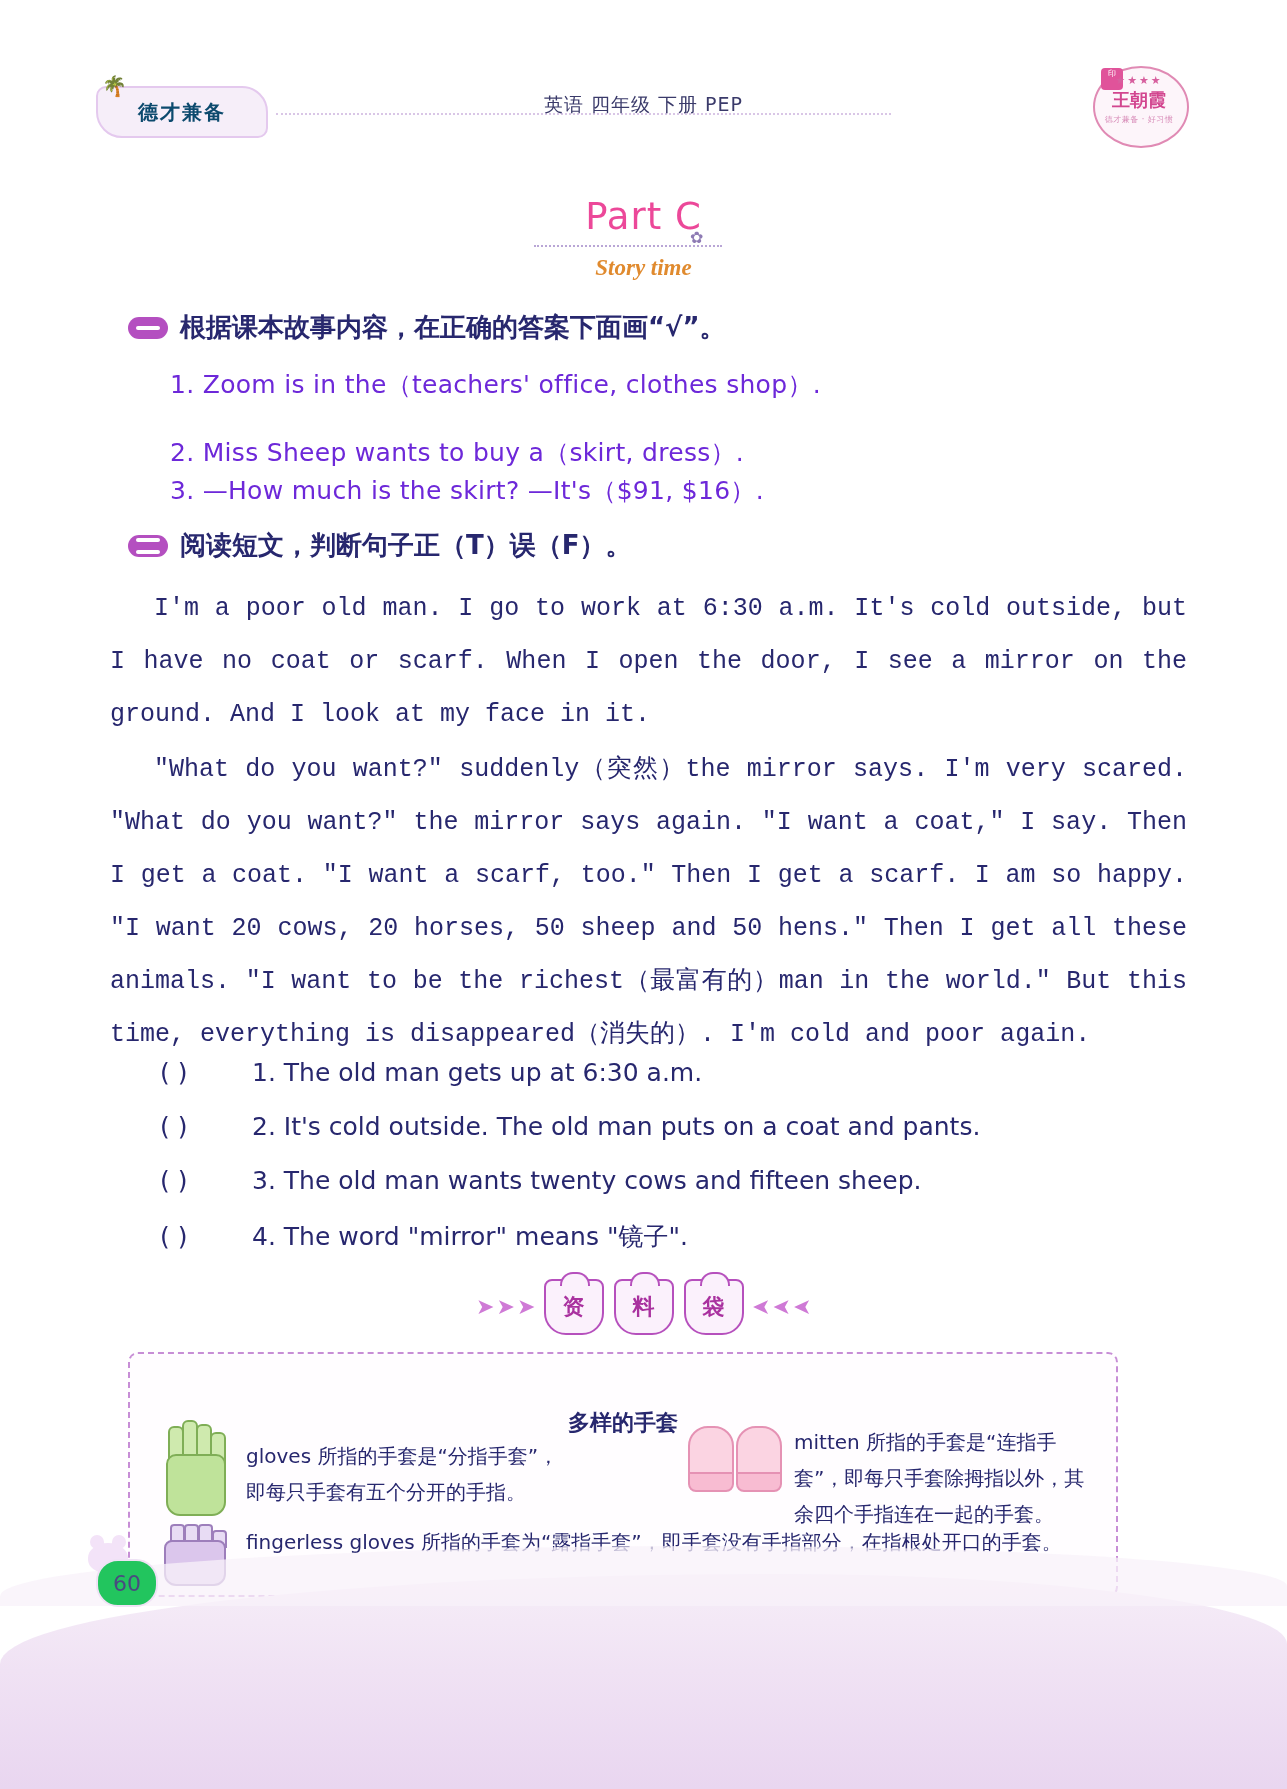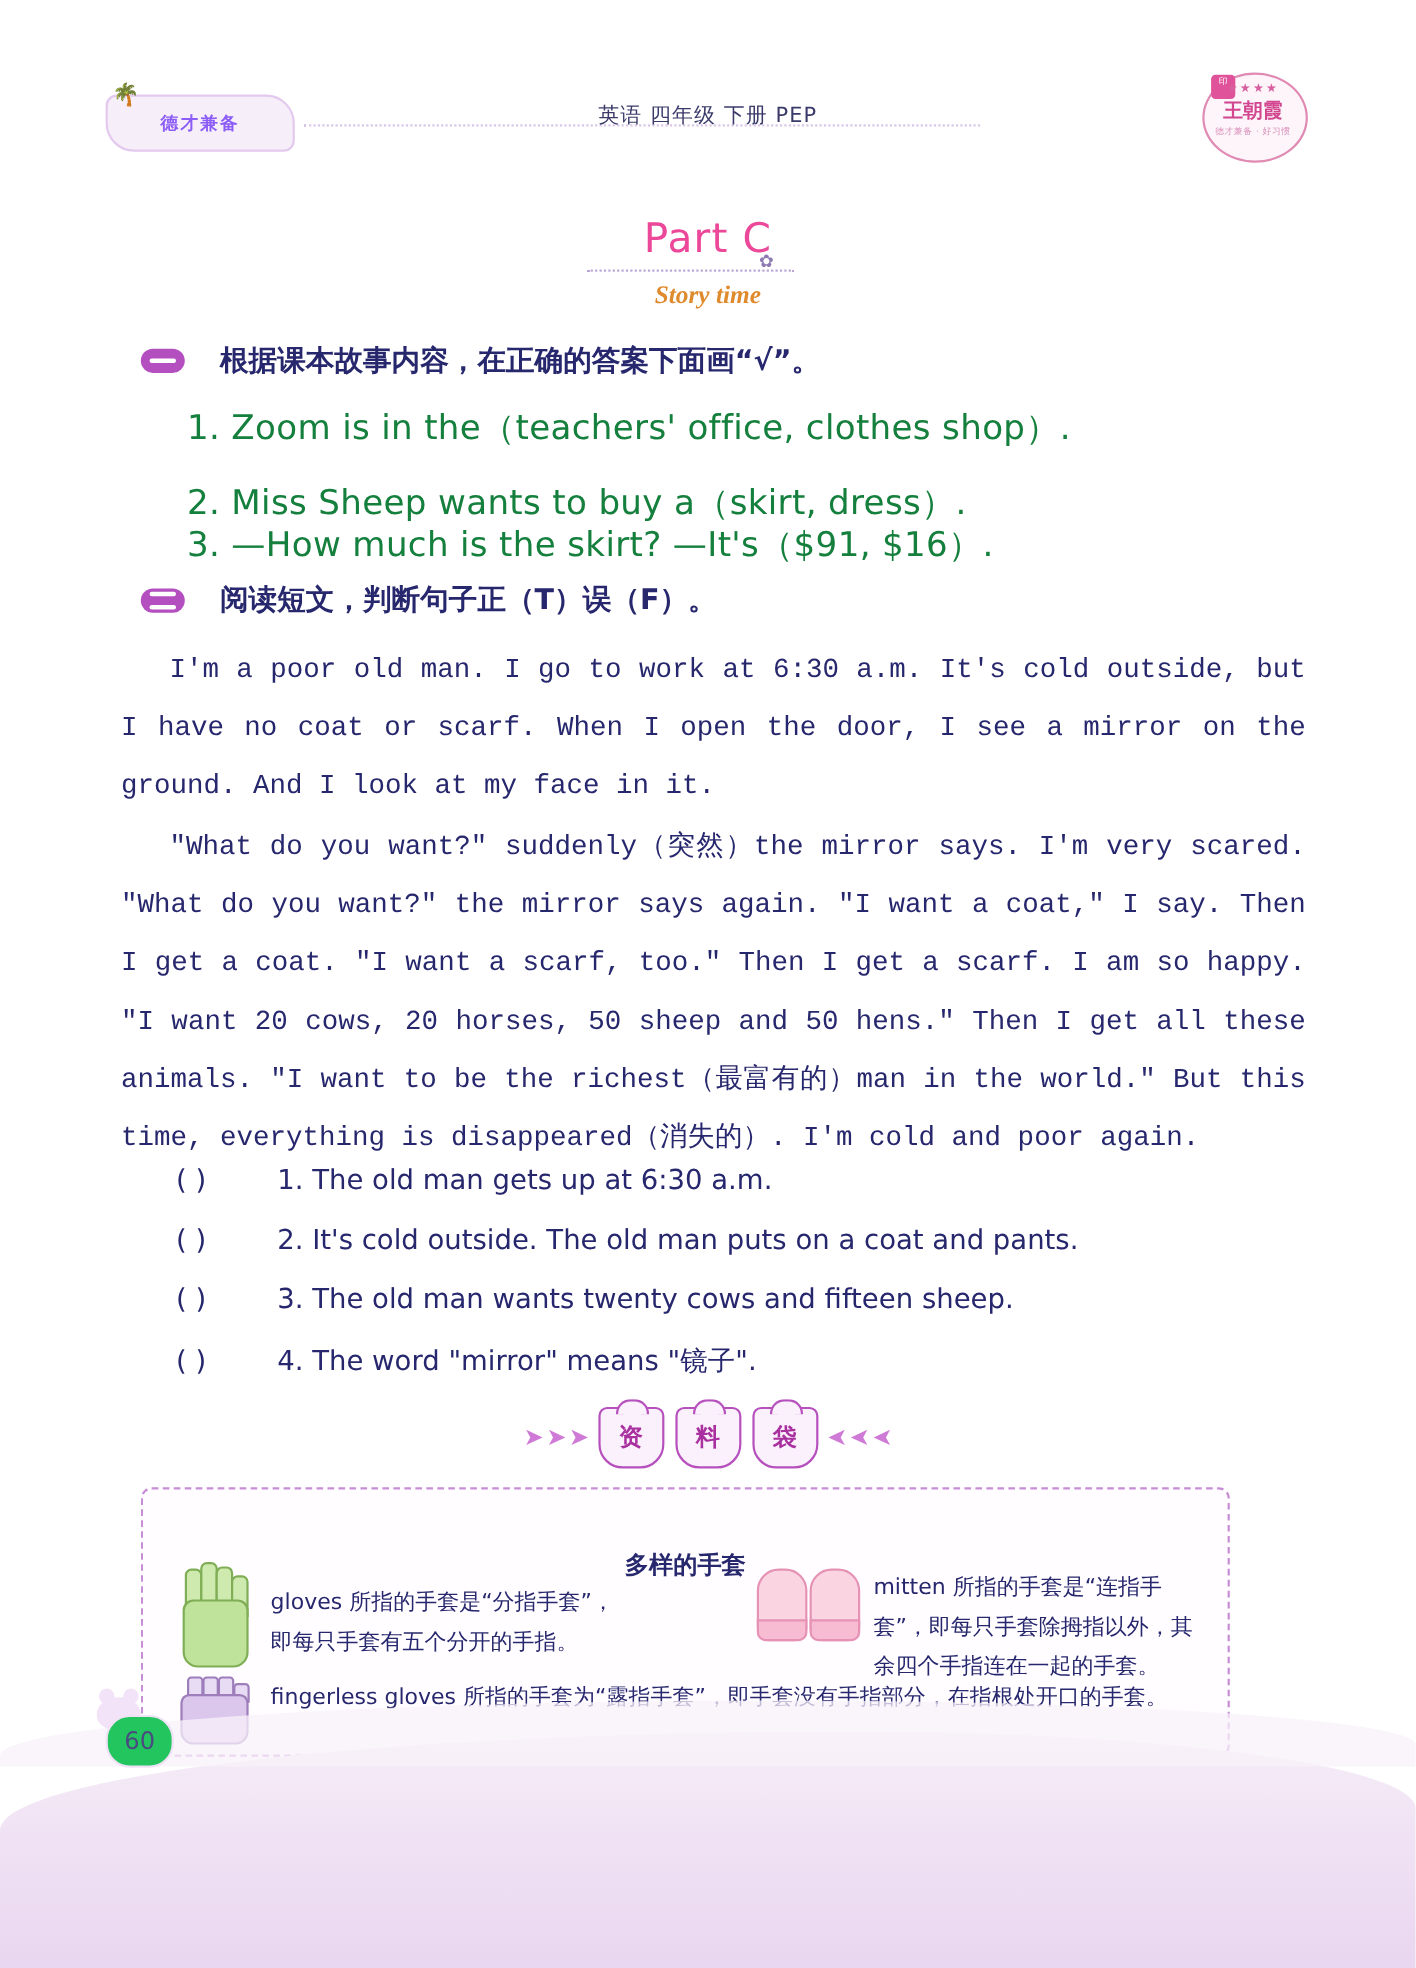--- a/index.html
+++ b/index.html
@@ -67,23 +67,23 @@
     background: #f6eef9;
     border: 2px solid #e4c9ee;
   }
   .corner-tag .tag-text {
     position: absolute;
     inset: 0;
     display: flex;
     align-items: center;
     justify-content: center;
     font-family: "DejaVu Sans", sans-serif;
-    font-size: 16px;
+    font-size: 20px;
     font-weight: bold;
-    color: #8b5cf6;
+    color: #0c4a6e;
     letter-spacing: 2px;
   }
   .tag-palm {
     position: absolute;
     left: 6px;
     top: -12px;
     font-size: 20px;
     color: #8fbf4e;
   }
   .header-dots {
@@ -196,21 +196,21 @@
     color: #e08a2e;
   }
 
   
   .q-head {
     position: absolute;
     left: 128px;
     right: 96px;
     display: flex;
     align-items: center;
-    gap: 32px;
+    gap: 12px;
     font-family: "DejaVu Sans", sans-serif;
     font-size: 26px;
     font-weight: bold;
     color: #27276e;
   }
   .num-chip {
     display: inline-block;
     width: 40px;
     height: 22px;
     border-radius: 11px;
@@ -234,22 +234,22 @@
     background: #fff;
     border-radius: 2px;
   }
   .num-chip.two:before { top: 3px; }
 
   .q-item {
     position: absolute;
     left: 170px;
     right: 96px;
     font-family: "DejaVu Sans", sans-serif;
-    font-size: 31px;
-    color: #15803d;
+    font-size: 25px;
+    color: #6d28d9;
     letter-spacing: .3px;
   }
 
   
   .passage {
     position: absolute;
     left: 110px;
     right: 100px;
     font-family: "DejaVu Sans", sans-serif;
     font-size: 25px;

